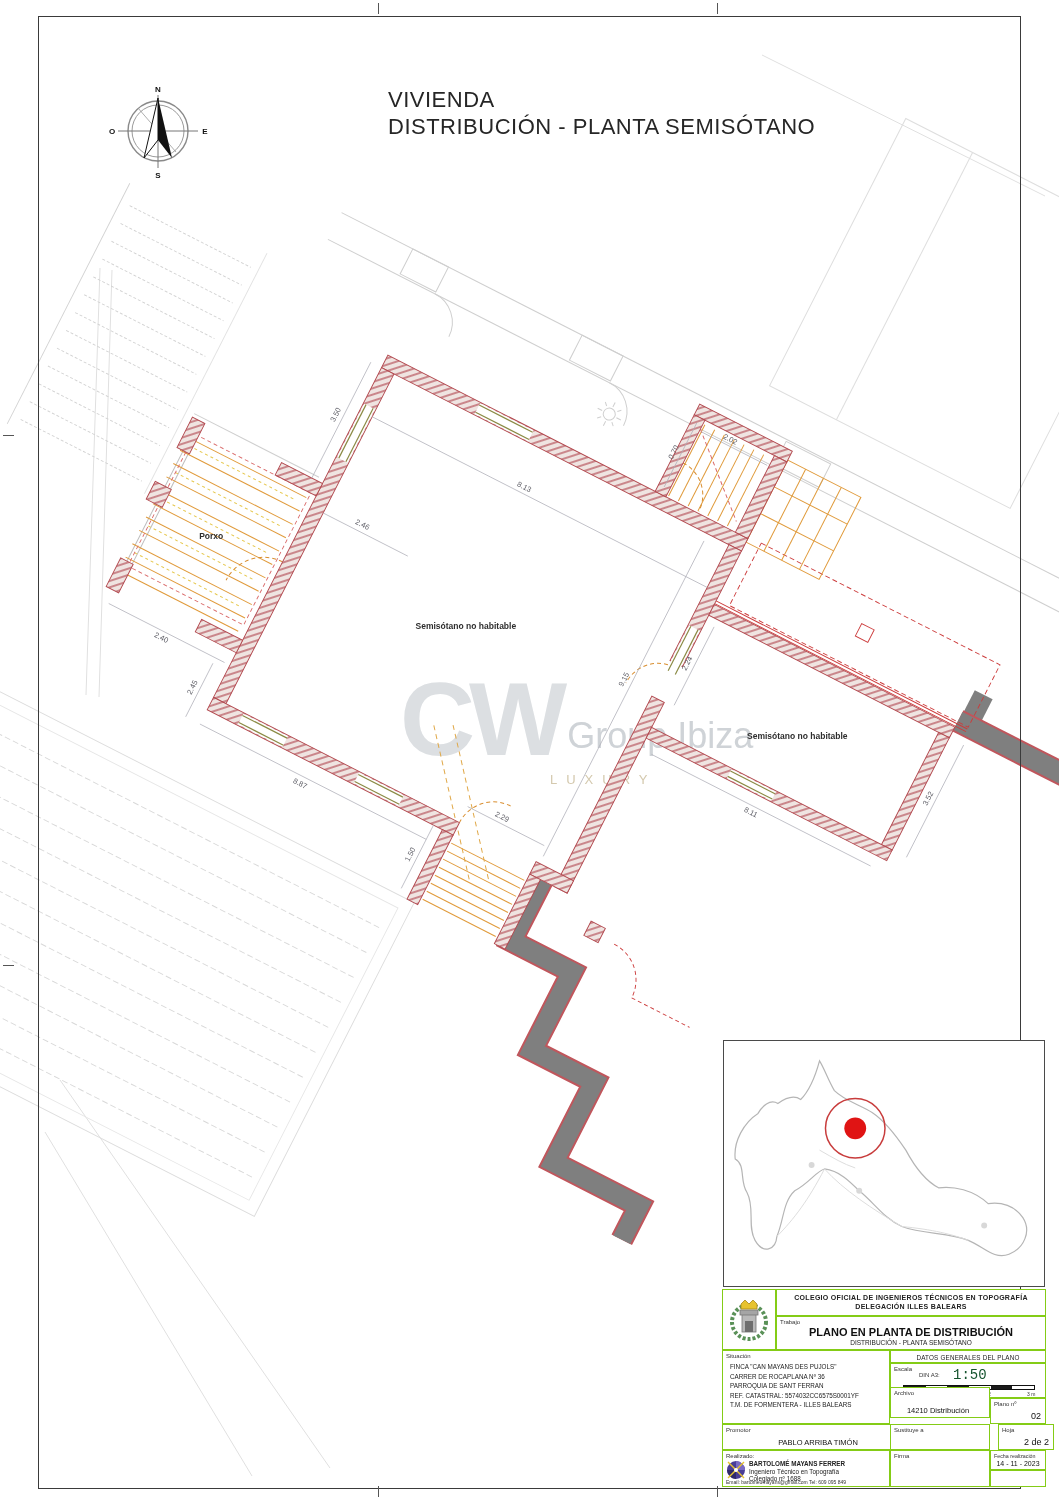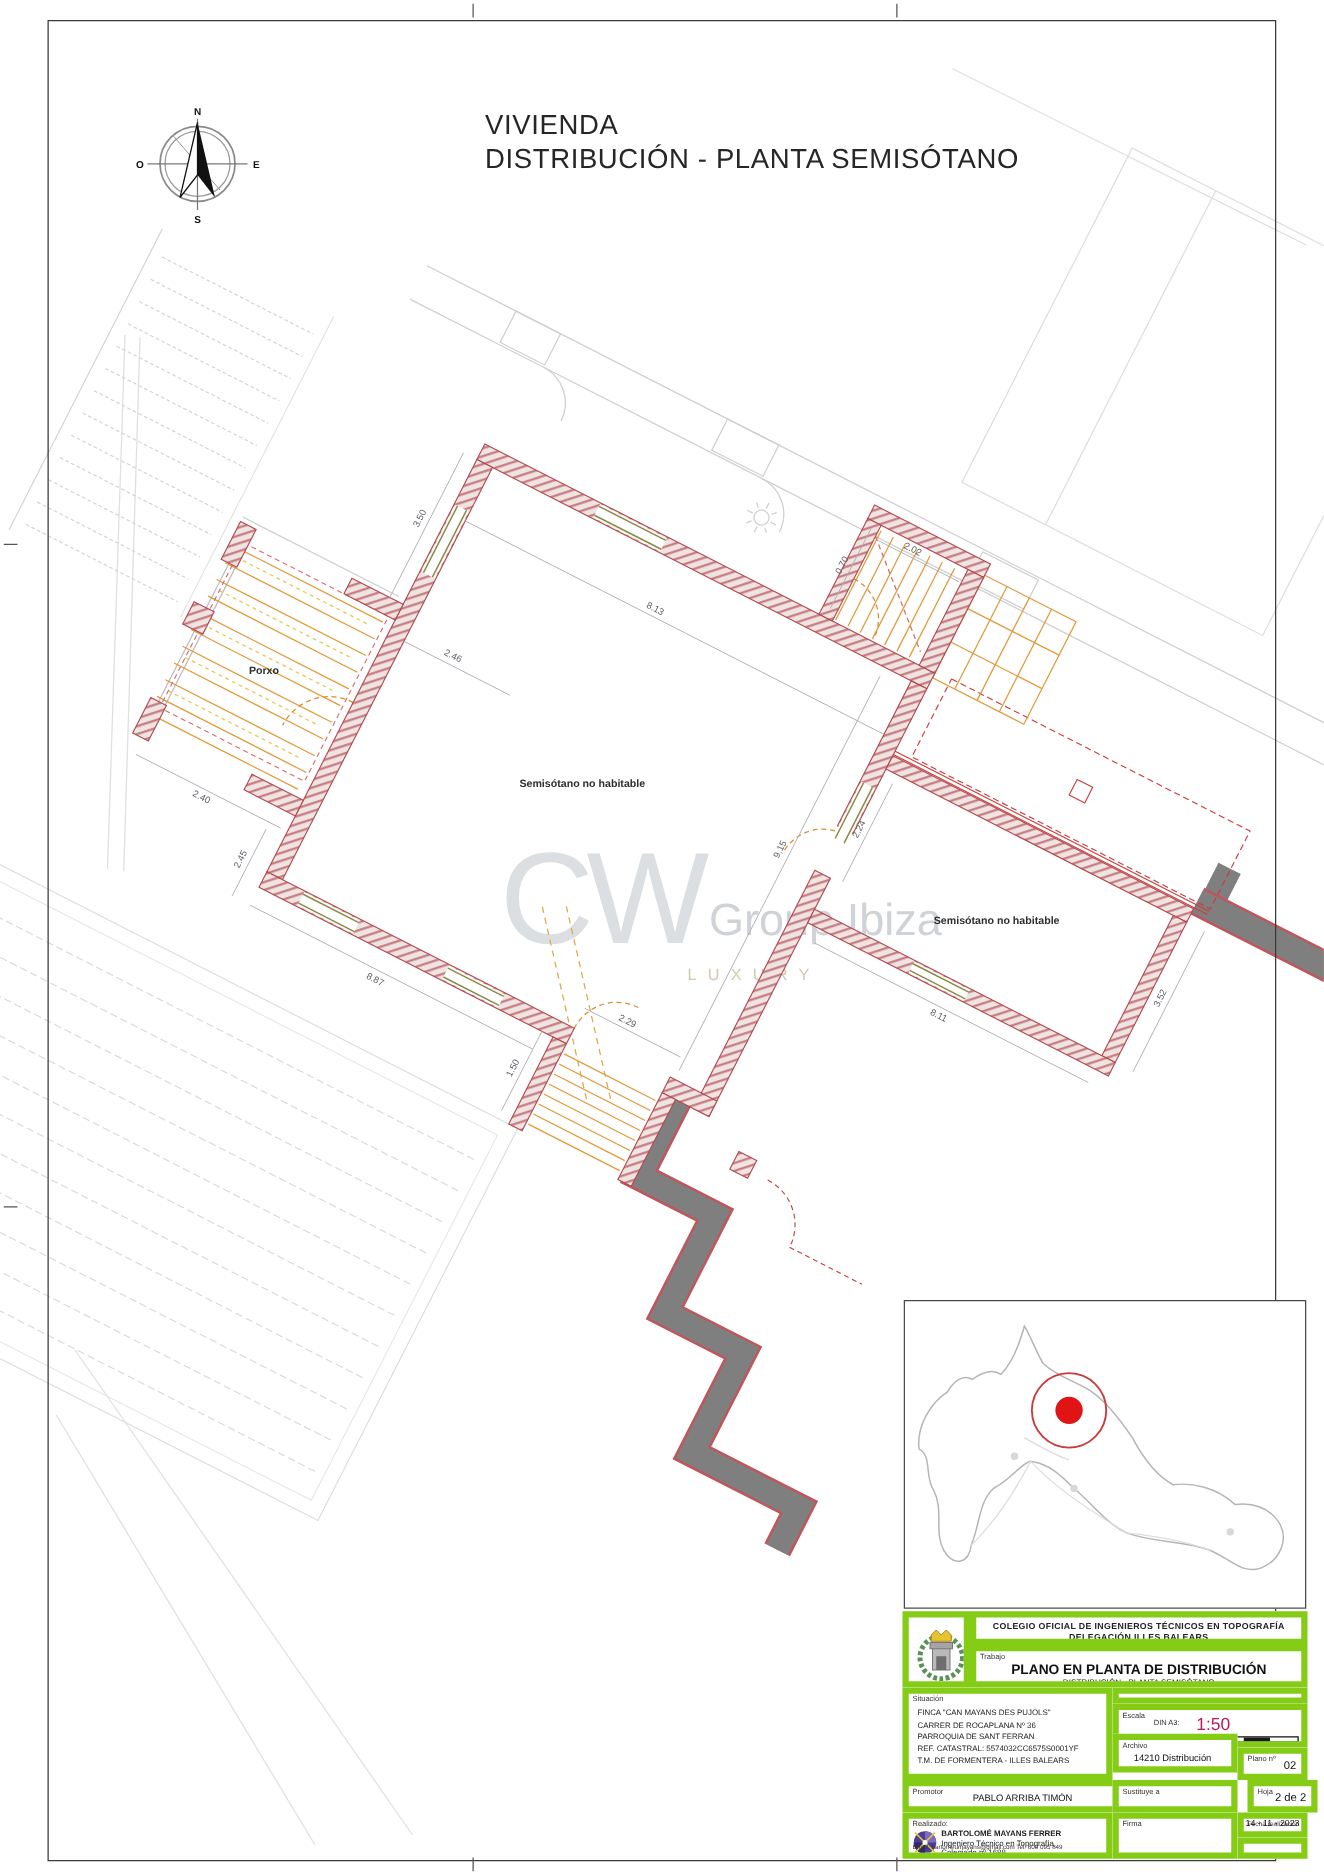--- a/index.html
+++ b/index.html
@@ -12,38 +12,38 @@
     border:1.6px solid #3a3a3a;box-sizing:border-box;z-index:3;pointer-events:none;
   }
   .fold-tick{position:absolute;background:#555;z-index:4;}
   .fold-tick.v{width:1px;height:11px;}
   .fold-tick.h{width:11px;height:1px;}
   .page-title{
     position:absolute;left:388px;top:86px;z-index:5;color:#262626;
     font-size:22px;letter-spacing:.5px;line-height:27px;white-space:nowrap;
   }
   .watermark{position:absolute;left:400px;top:660px;z-index:1;color:#dcdfe2;white-space:nowrap;}
-  .wm-cw{font-size:104px;font-weight:400;letter-spacing:-6px;color:#dcdfe2;display:inline-block;vertical-align:bottom;}
+  .wm-cw{font-size:104px;font-weight:700;letter-spacing:-6px;color:#dcdfe2;display:inline-block;vertical-align:bottom;}
   .wm-name{font-size:36px;font-weight:300;color:#cfd3d7;display:inline-block;vertical-align:bottom;margin:0 0 22px 6px;}
   .wm-tag{position:absolute;left:150px;top:112px;font-size:13px;letter-spacing:9px;color:#d4c9ae;}
   svg text{user-select:none;}
   .plansvg{position:absolute;left:0;top:0;z-index:2;}
   .inset{position:absolute;left:723px;top:1040px;z-index:6;background:#fff;border:1.5px solid #4a4a4a;box-sizing:border-box;}
   
   .tblock{position:absolute;left:722px;top:1289px;width:324px;height:198px;z-index:7;background:#fff;}
-  .tc{position:absolute;border:5px solid #84cc16;box-sizing:border-box;overflow:hidden;background:#fff;}
+  .tc{position:absolute;border:1px solid #84cc16;box-sizing:border-box;overflow:hidden;background:#fff;}
   .tb-label{position:absolute;left:3px;top:2px;font-size:6px;color:#333;}
   .org-l1{font-size:7px;font-weight:bold;color:#222;text-align:center;margin-top:4px;letter-spacing:.3px;}
   .org-l2{font-size:7px;font-weight:bold;color:#222;text-align:center;margin-top:2px;letter-spacing:.3px;}
   .tb-title{font-size:11px;font-weight:bold;color:#111;text-align:center;margin-top:9px;}
   .tb-subtitle{font-size:6.5px;color:#222;text-align:center;margin-top:1px;}
   .sit-lines{position:absolute;left:7px;top:11px;font-size:6.3px;color:#222;line-height:9.6px;}
   .datos-h{font-size:6.3px;color:#222;text-align:center;margin-top:3px;letter-spacing:.2px;}
   .escala-row{position:absolute;left:0;top:0;width:100%;height:100%;}
-  .escala-val{position:absolute;left:62px;top:3px;font-size:14px;color:#be185d;}
+  .escala-val{position:absolute;left:62px;top:3px;font-size:14px;color:#14532d;font-family:Liberation Mono, monospace;}
   .formato{position:absolute;left:28px;top:8px;font-size:6px;color:#333;}
   .sbar{position:absolute;left:12px;top:21px;width:132px;height:5px;border:1px solid #111;box-sizing:border-box;display:flex;}
   .sbar i{flex:1;}
   .sbar i:nth-child(odd){background:#1a1a1a;}
   .stick{position:absolute;top:27px;font-size:5px;color:#333;}
   .cell-val{position:absolute;left:0;right:4px;bottom:2px;font-size:7.5px;color:#111;text-align:center;}
   .cell-val.right{text-align:right;font-size:9px;font-weight:normal;}
   .realz{position:absolute;left:26px;top:9px;font-size:6.3px;color:#222;line-height:7.6px;}
   .realz .nm{font-weight:bold;}
   .realz-mail{position:absolute;left:3px;bottom:1px;font-size:5px;color:#333;white-space:nowrap;}

